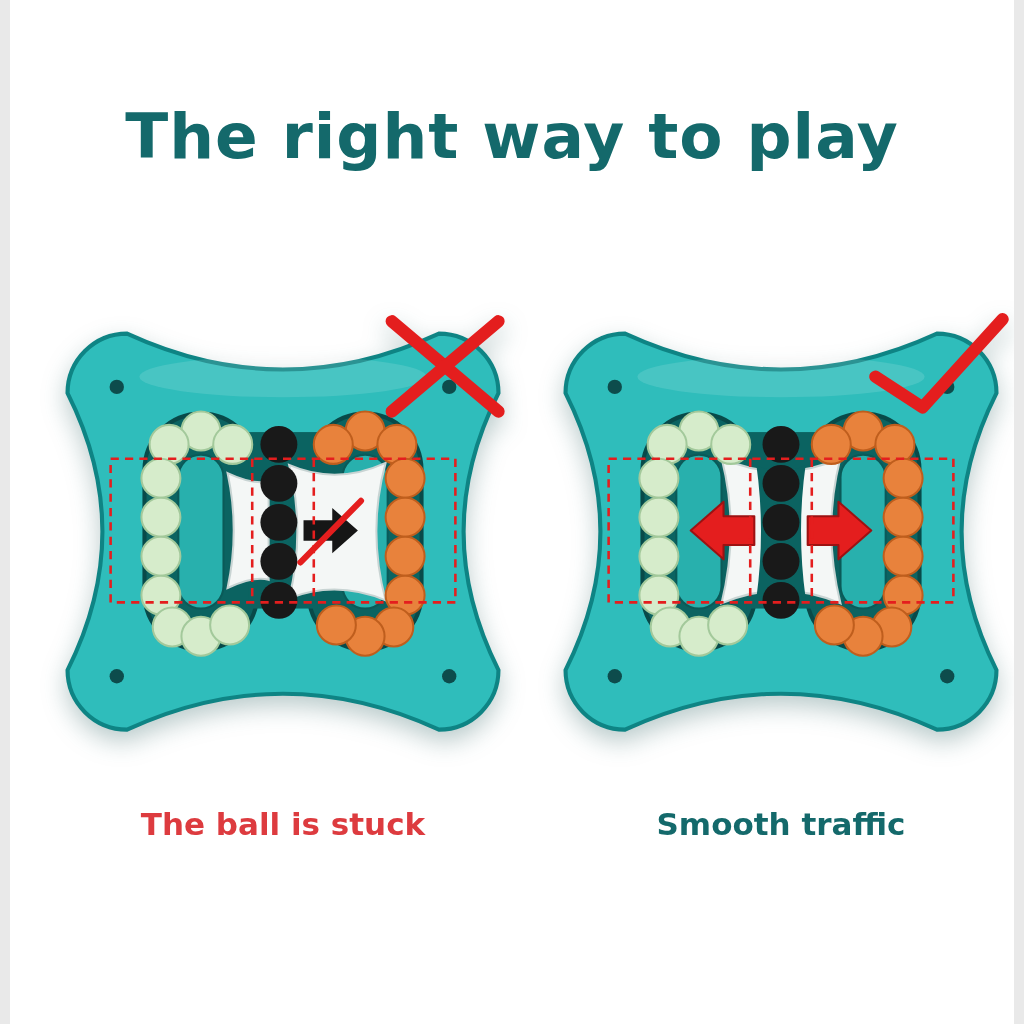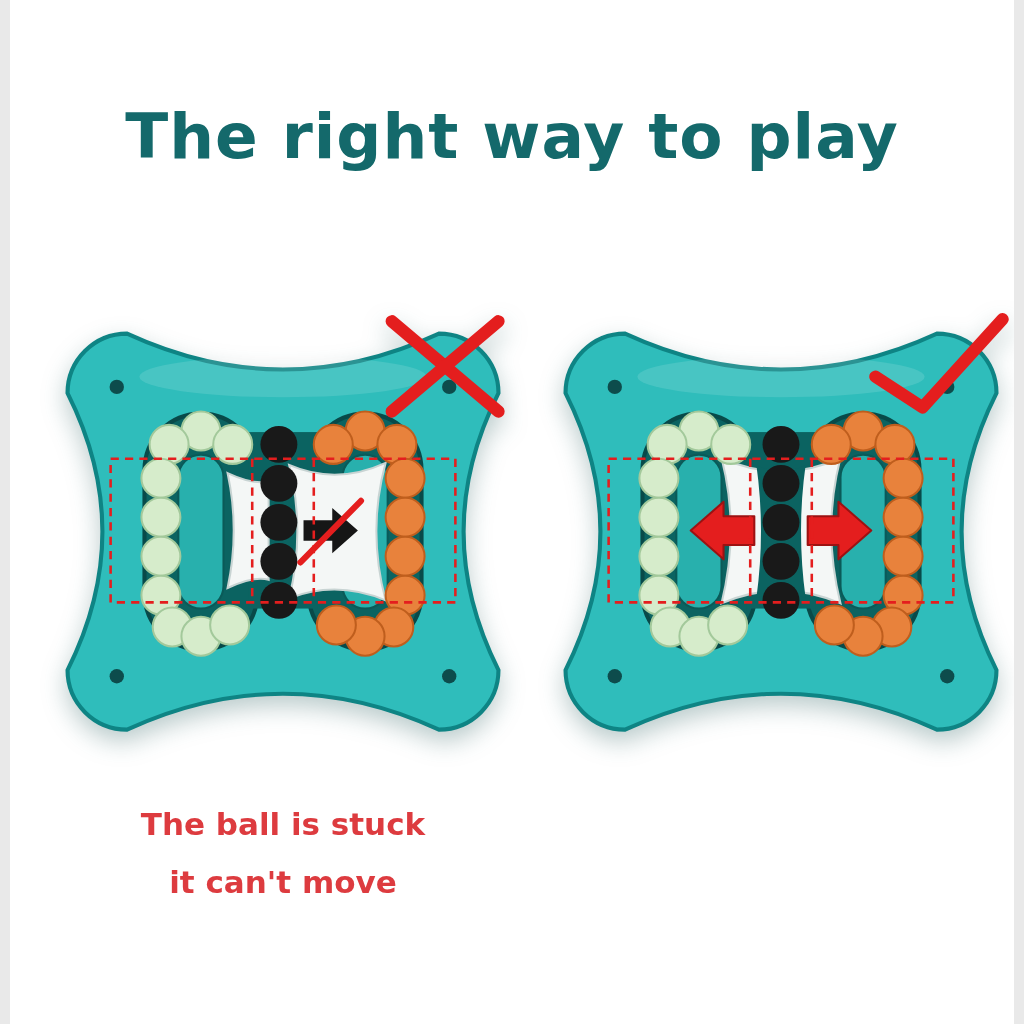--- a/index.html
+++ b/index.html
@@ -110,21 +110,20 @@
           <circle class="screw" cx="68" cy="356" r="7"></circle>
           <circle class="screw" cx="392" cy="356" r="7"></circle>
         </g>
         <g>
           <line class="mark" x1="336" y1="10" x2="440" y2="98"></line>
           <line class="mark" x1="440" y1="10" x2="336" y2="98"></line>
         </g>
       </svg>
       <figcaption class="caption red">
         <div>The ball is stuck</div>
-        <div>it can't move</div>
       </figcaption>
     </figure>
 
     <figure class="panel">
       <svg class="toy" viewBox="0 0 460 430">
         <g>
           <path class="body" d="M20 80 A58 58 0 0 1 78 22 Q230 92 382 22 A58 58 0 0 1 440 80 Q372 215 440 350 A58 58 0 0 1 382 408 Q230 338 78 408 A58 58 0 0 1 20 350 Q88 215 20 80 Z"></path>
           <ellipse class="sheen" cx="230" cy="64" rx="140" ry="20"></ellipse>
         </g>
         <g>
@@ -182,17 +181,18 @@
           <circle class="screw" cx="68" cy="74" r="7"></circle>
           <circle class="screw" cx="392" cy="74" r="7"></circle>
           <circle class="screw" cx="68" cy="356" r="7"></circle>
           <circle class="screw" cx="392" cy="356" r="7"></circle>
         </g>
         <g>
           <polyline class="mark" points="322,64 368,94 446,8"></polyline>
         </g>
       </svg>
       <figcaption class="caption teal">
+        <div>Smooth traffic</div>
       </figcaption>
     </figure>
 
   </div>
 </div>
 
 </body></html>

